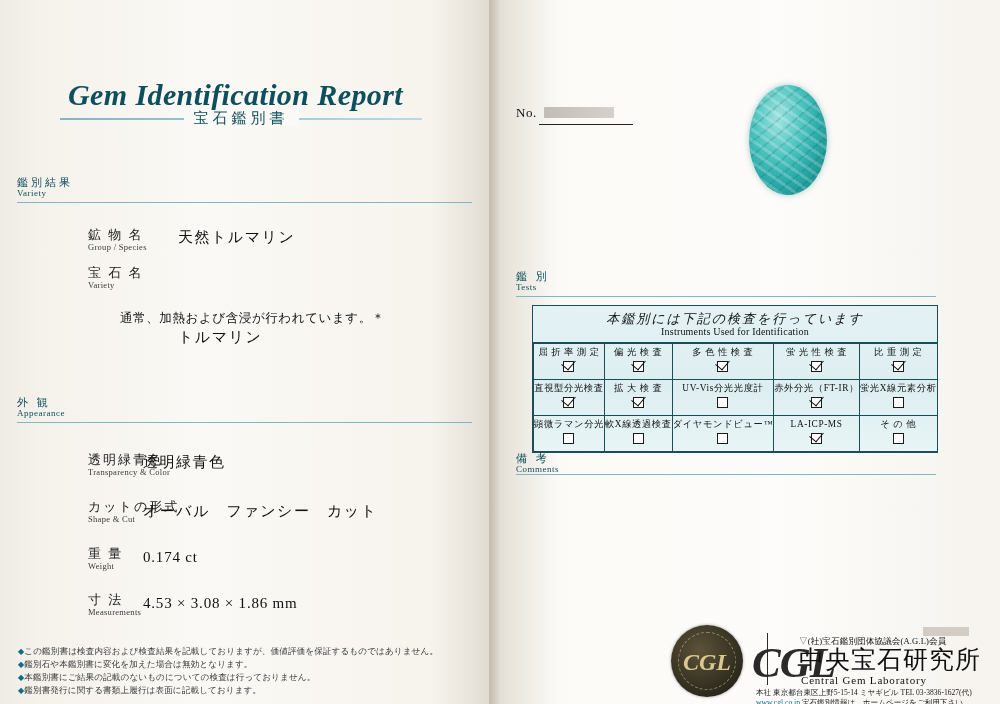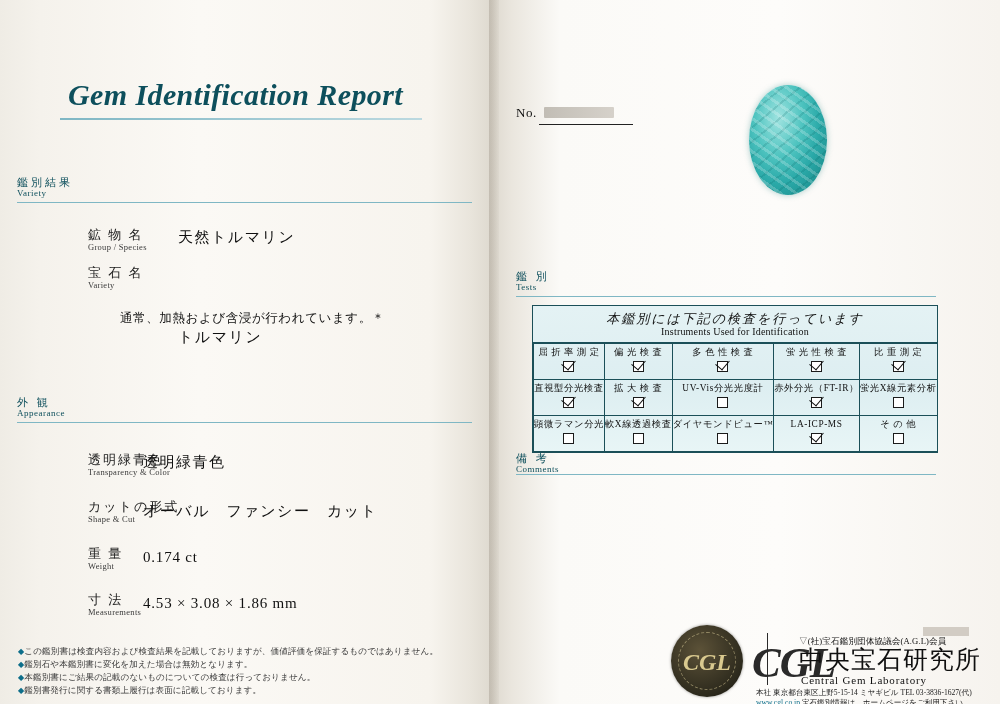--- a/index.html
+++ b/index.html
@@ -189,20 +189,21 @@
 </head>
 <body>
 
 <div class="page">
   <div class="fold"></div>
 
   <div class="left">
 
     <div class="title">Gem Identification Report</div>
     <div class="title-rule"></div>
+    <div class="title-jp"><span>宝石鑑別書</span></div>
 
     <div class="sec-label" style="left:17px;top:176px;">
       <span class="jp">鑑別結果</span>
       <span class="en">Variety</span>
     </div>
     <div class="sec-rule" style="left:17px;top:202px;width:455px;"></div>
 
     <div class="field" style="left:88px;top:227px;">
       <span class="fjp">鉱 物 名</span>
       <span class="fen">Group / Species</span>

